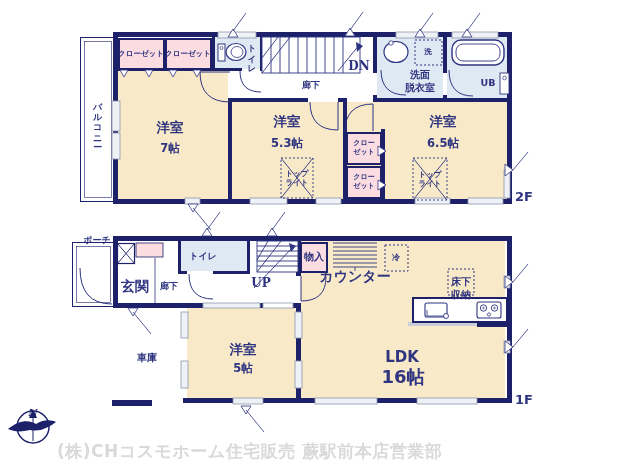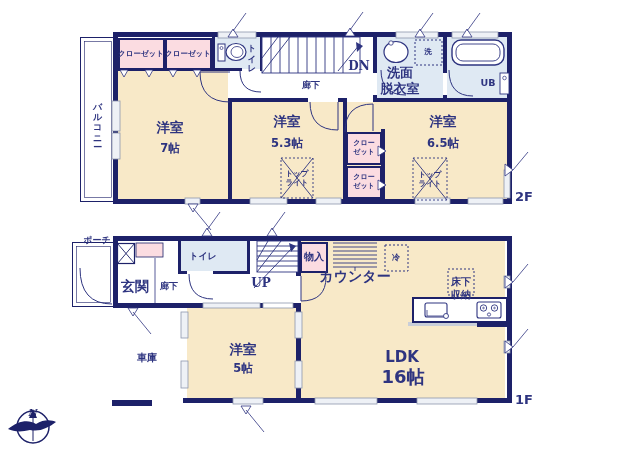--- a/index.html
+++ b/index.html
@@ -301,21 +301,21 @@
     <path d="M 8 429 C 18 421, 28 419, 36 424 C 44 419, 52 420, 56 422 C 48 428, 40 432, 30 430 C 22 432, 14 432, 8 429 Z" fill="#1d2169"></path>
   </g>
 </svg>
 
 <span class="lbl vert" style="left:97px;top:119px;font-size:9px">バルコニー</span>
 <span class="lbl" style="left:141px;top:54px;font-size:7.5px">クローゼット</span>
 <span class="lbl" style="left:188px;top:54px;font-size:7.5px">クローゼット</span>
 <span class="lbl vert" style="left:252px;top:54px;font-size:8.5px">トイレ</span>
 <span class="lbl" style="left:311px;top:86px;font-size:9px">廊下</span>
 <span class="lbl stair" style="left:359px;top:66px">DN</span>
-<span class="lbl" style="left:400px;top:81px;font-size:13px">洗面
+<span class="lbl" style="left:420px;top:81px;font-size:10px">洗面
 脱衣室</span>
 <span class="lbl" style="left:428px;top:52px;font-size:7.5px">洗</span>
 <span class="lbl" style="left:488px;top:83px;font-size:9.5px">UB</span>
 <span class="lbl" style="left:170px;top:127px;font-size:13.5px">洋室</span>
 <span class="lbl" style="left:170px;top:148px;font-size:11.5px">7帖</span>
 <span class="lbl" style="left:287px;top:121px;font-size:13.5px">洋室</span>
 <span class="lbl" style="left:287px;top:143px;font-size:11.5px">5.3帖</span>
 <span class="lbl" style="left:443px;top:121px;font-size:13.5px">洋室</span>
 <span class="lbl" style="left:443px;top:143px;font-size:11.5px">6.5帖</span>
 <span class="lbl" style="left:364px;top:148px;font-size:7px">クロー
@@ -339,14 +339,15 @@
 <span class="lbl" style="left:461px;top:288px;font-size:10px">床下
 収納</span>
 <span class="lbl" style="left:402px;top:357px;font-size:15px">LDK</span>
 <span class="lbl" style="left:403px;top:377px;font-size:18px">16帖</span>
 <span class="lbl" style="left:243px;top:349px;font-size:13.5px">洋室</span>
 <span class="lbl" style="left:243px;top:368px;font-size:11.5px">5帖</span>
 <span class="lbl" style="left:147px;top:358px;font-size:10px">車庫</span>
 <span class="lbl tag" style="left:524px;top:400px">1F</span>
 
 <span class="lbl north" style="left:33px;top:413px;color:#1d2169">N</span>
+<span class="watermark">(株)CHコスモホーム住宅販売 蕨駅前本店営業部</span>
 
 </div>
 
 </body></html>

